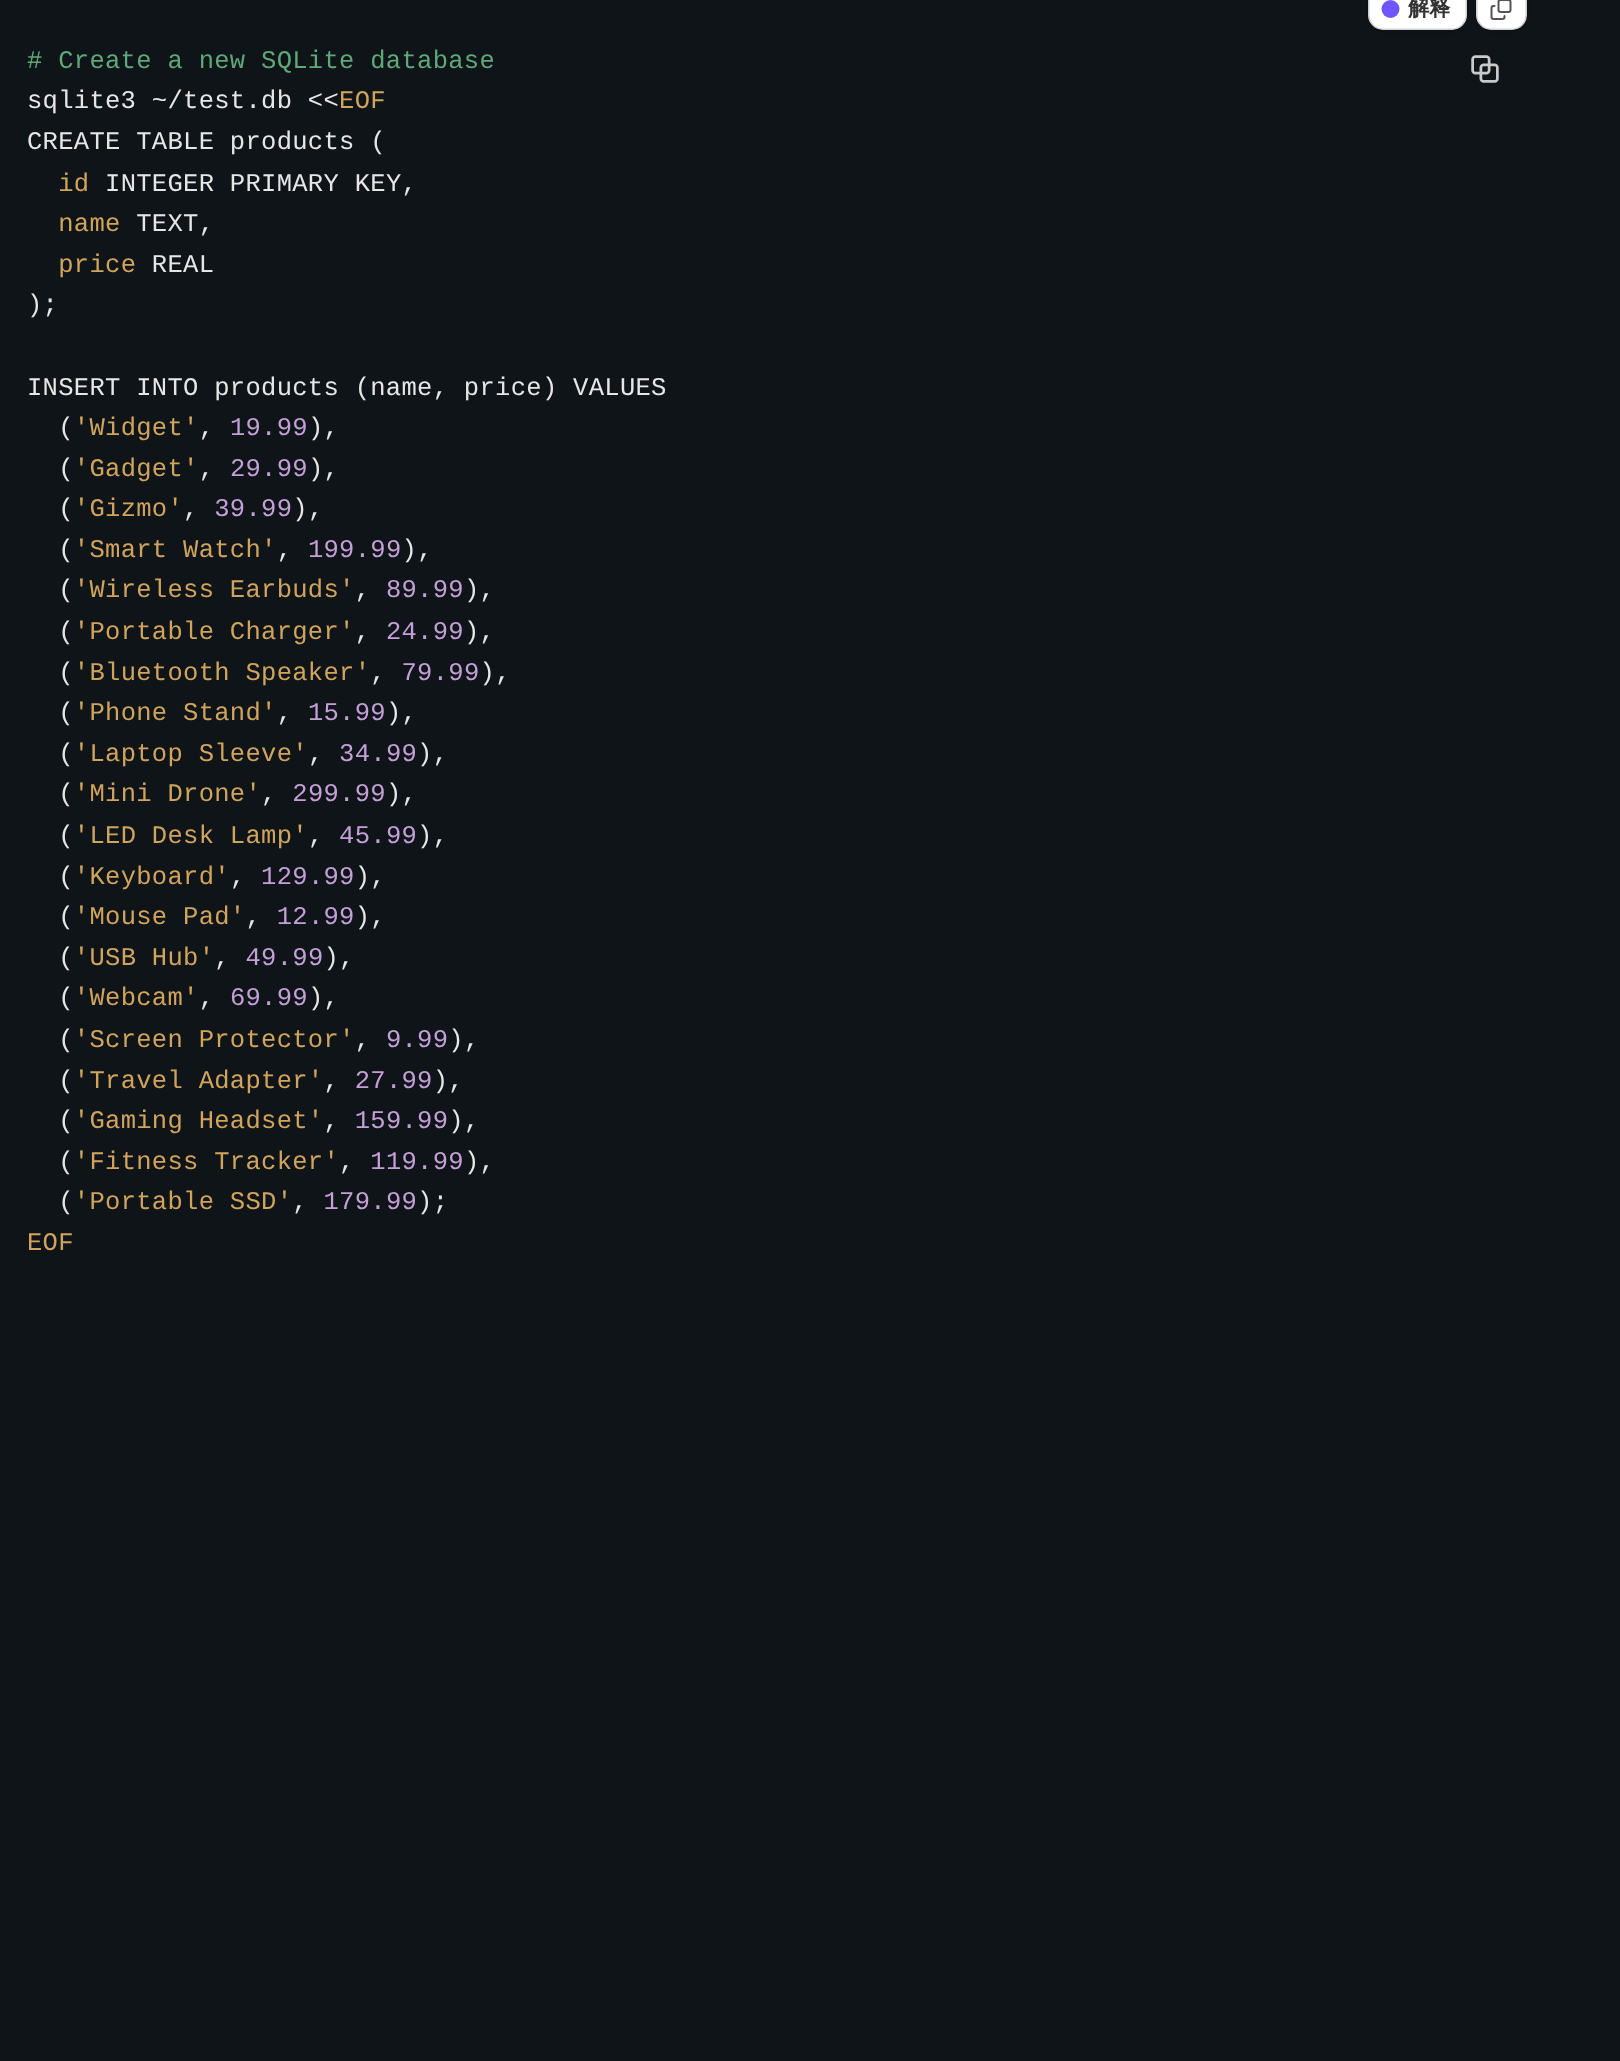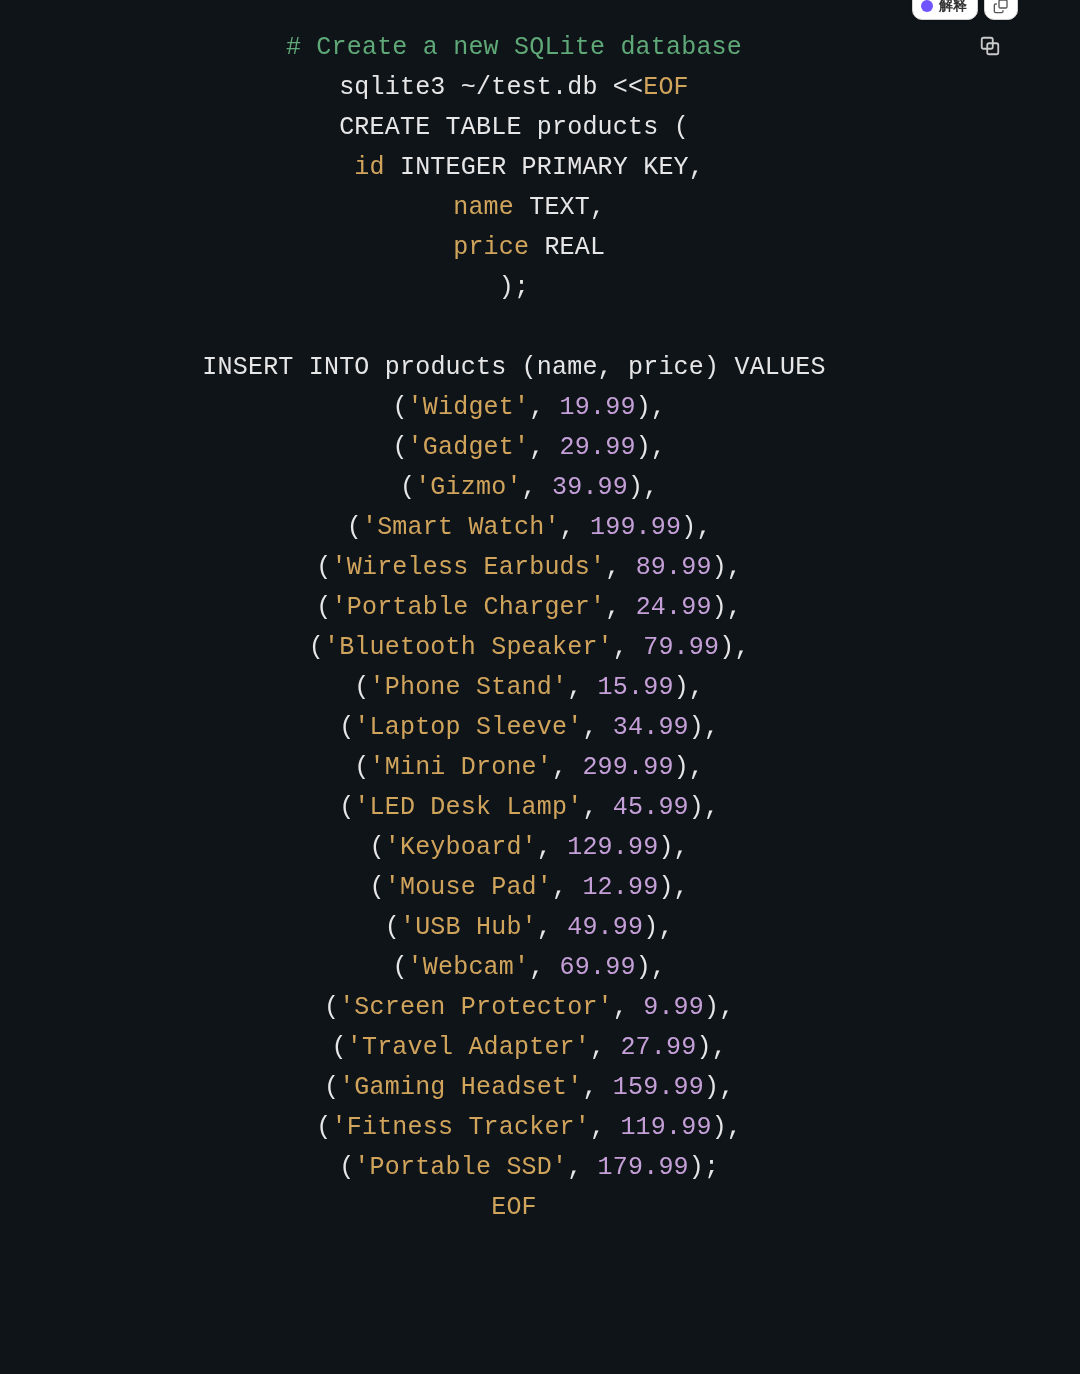--- a/index.html
+++ b/index.html
@@ -71,25 +71,24 @@
     top:32px;
     right:24px;
     width:28px;height:28px;
     display:flex;align-items:center;justify-content:center;
     color:#c9c9c9;
   }
   .copy-btn svg{width:22px;height:22px;stroke:currentColor;}
   pre.code{
     margin:0;
     padding:28px 18px 18px 18px;
-    font-size:25px;
+    font-size:17px;
     line-height:1.60;
     letter-spacing:0.2px;
     font-family:inherit;
-    text-align:center;
   }
   pre.code span{font-family:inherit;}
   .c{color:var(--comment);}
   .kw{color:var(--kw);}
   .id{color:var(--id);}
   .s{color:var(--str);}
   .n{color:var(--num);}
   .p{color:var(--punct);}
   .watermark{
     position:absolute;

